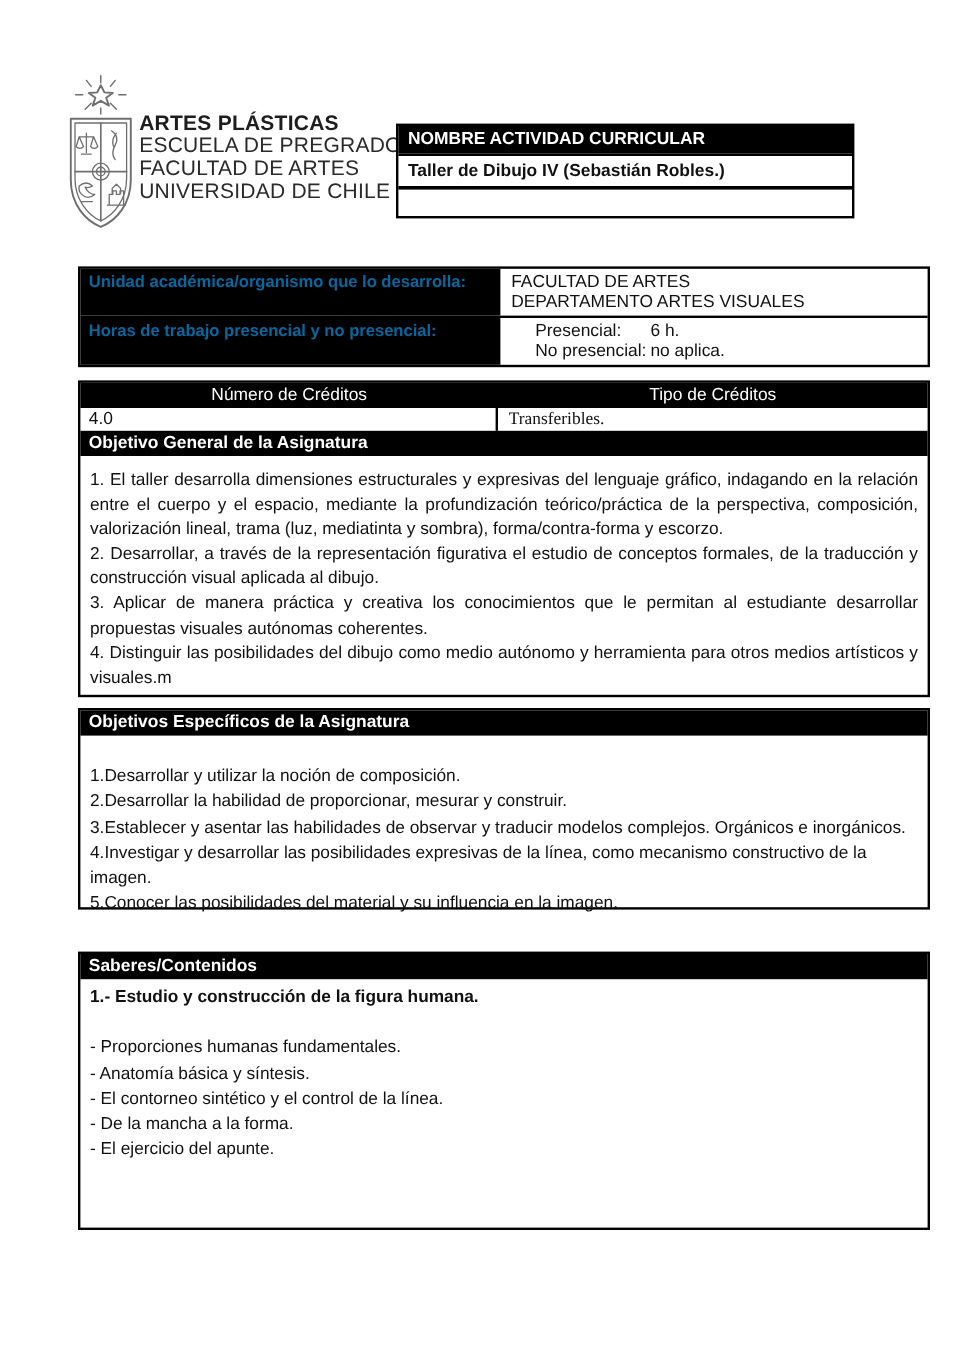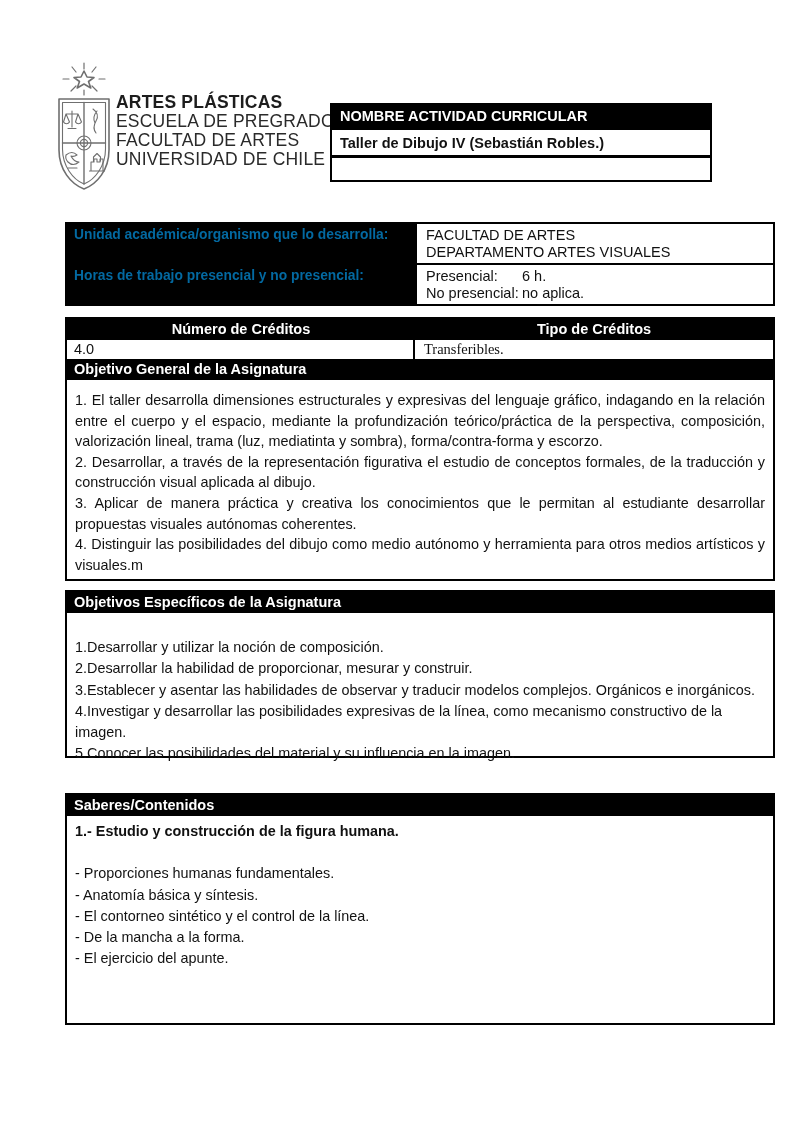--- a/index.html
+++ b/index.html
@@ -39,27 +39,27 @@
   .tbl-unit { left: 65px; top: 222px; width: 710px; }
   .tbl-unit .row { display: flex; }
   .tbl-unit .row + .row { border-top: 2px solid #000; }
   .cell-label {
     width: 348px; flex: 0 0 348px; background: #000; color: #0369a1;
     font-weight: 700; font-size: 13.8px; line-height: 16px;
     padding: 3px 7px; white-space: nowrap; overflow: hidden;
   }
   .cell-value { flex: 1; padding: 2px 9px; line-height: 16.5px; border-left: 2px solid #000; }
   .cell-value .ln { padding: 0.5px 0; }
-  .cell-value .k { display: inline-block; width: 96px; }
+  .cell-value .k { display: inline-block; width: 96px; margin-left: 20px; }
   .tbl-unit .row1 { min-height: 37px; }
   .tbl-unit .row2 { min-height: 35px; }
 
   
   .tbl-credits { left: 65px; top: 317px; width: 710px; }
-  .hdr-row { display: flex; background: #000; color: #fff; font-weight: 700; }
+  .hdr-row { display: flex; background: #000; color: #fff; font-weight: 400; }
   .hdr-row .h1 { width: 348px; flex: 0 0 348px; text-align: center; padding: 2px 0; line-height: 17px; }
   .hdr-row .h2 { flex: 1; text-align: center; padding: 2px 0; line-height: 17px; }
   .data-row { display: flex; }
   .data-row .d1 { width: 348px; flex: 0 0 348px; border-right: 2px solid #000; padding: 1px 7px; line-height: 17px; }
   .data-row .d2 { flex: 1; padding: 1px 9px; line-height: 17px; font-family: Liberation Serif, serif; }
   .obj-content { padding: 10px 8px 4px; min-height: 177px; text-align: justify; font-size: 14.4px; line-height: 20.6px; }
 
   
   .tbl-specific { left: 65px; top: 590px; width: 710px; }
   .tbl-specific .content { height: 143px; padding: 24px 8px 0; font-size: 14.4px; line-height: 21.3px; border-radius: 16px; }

